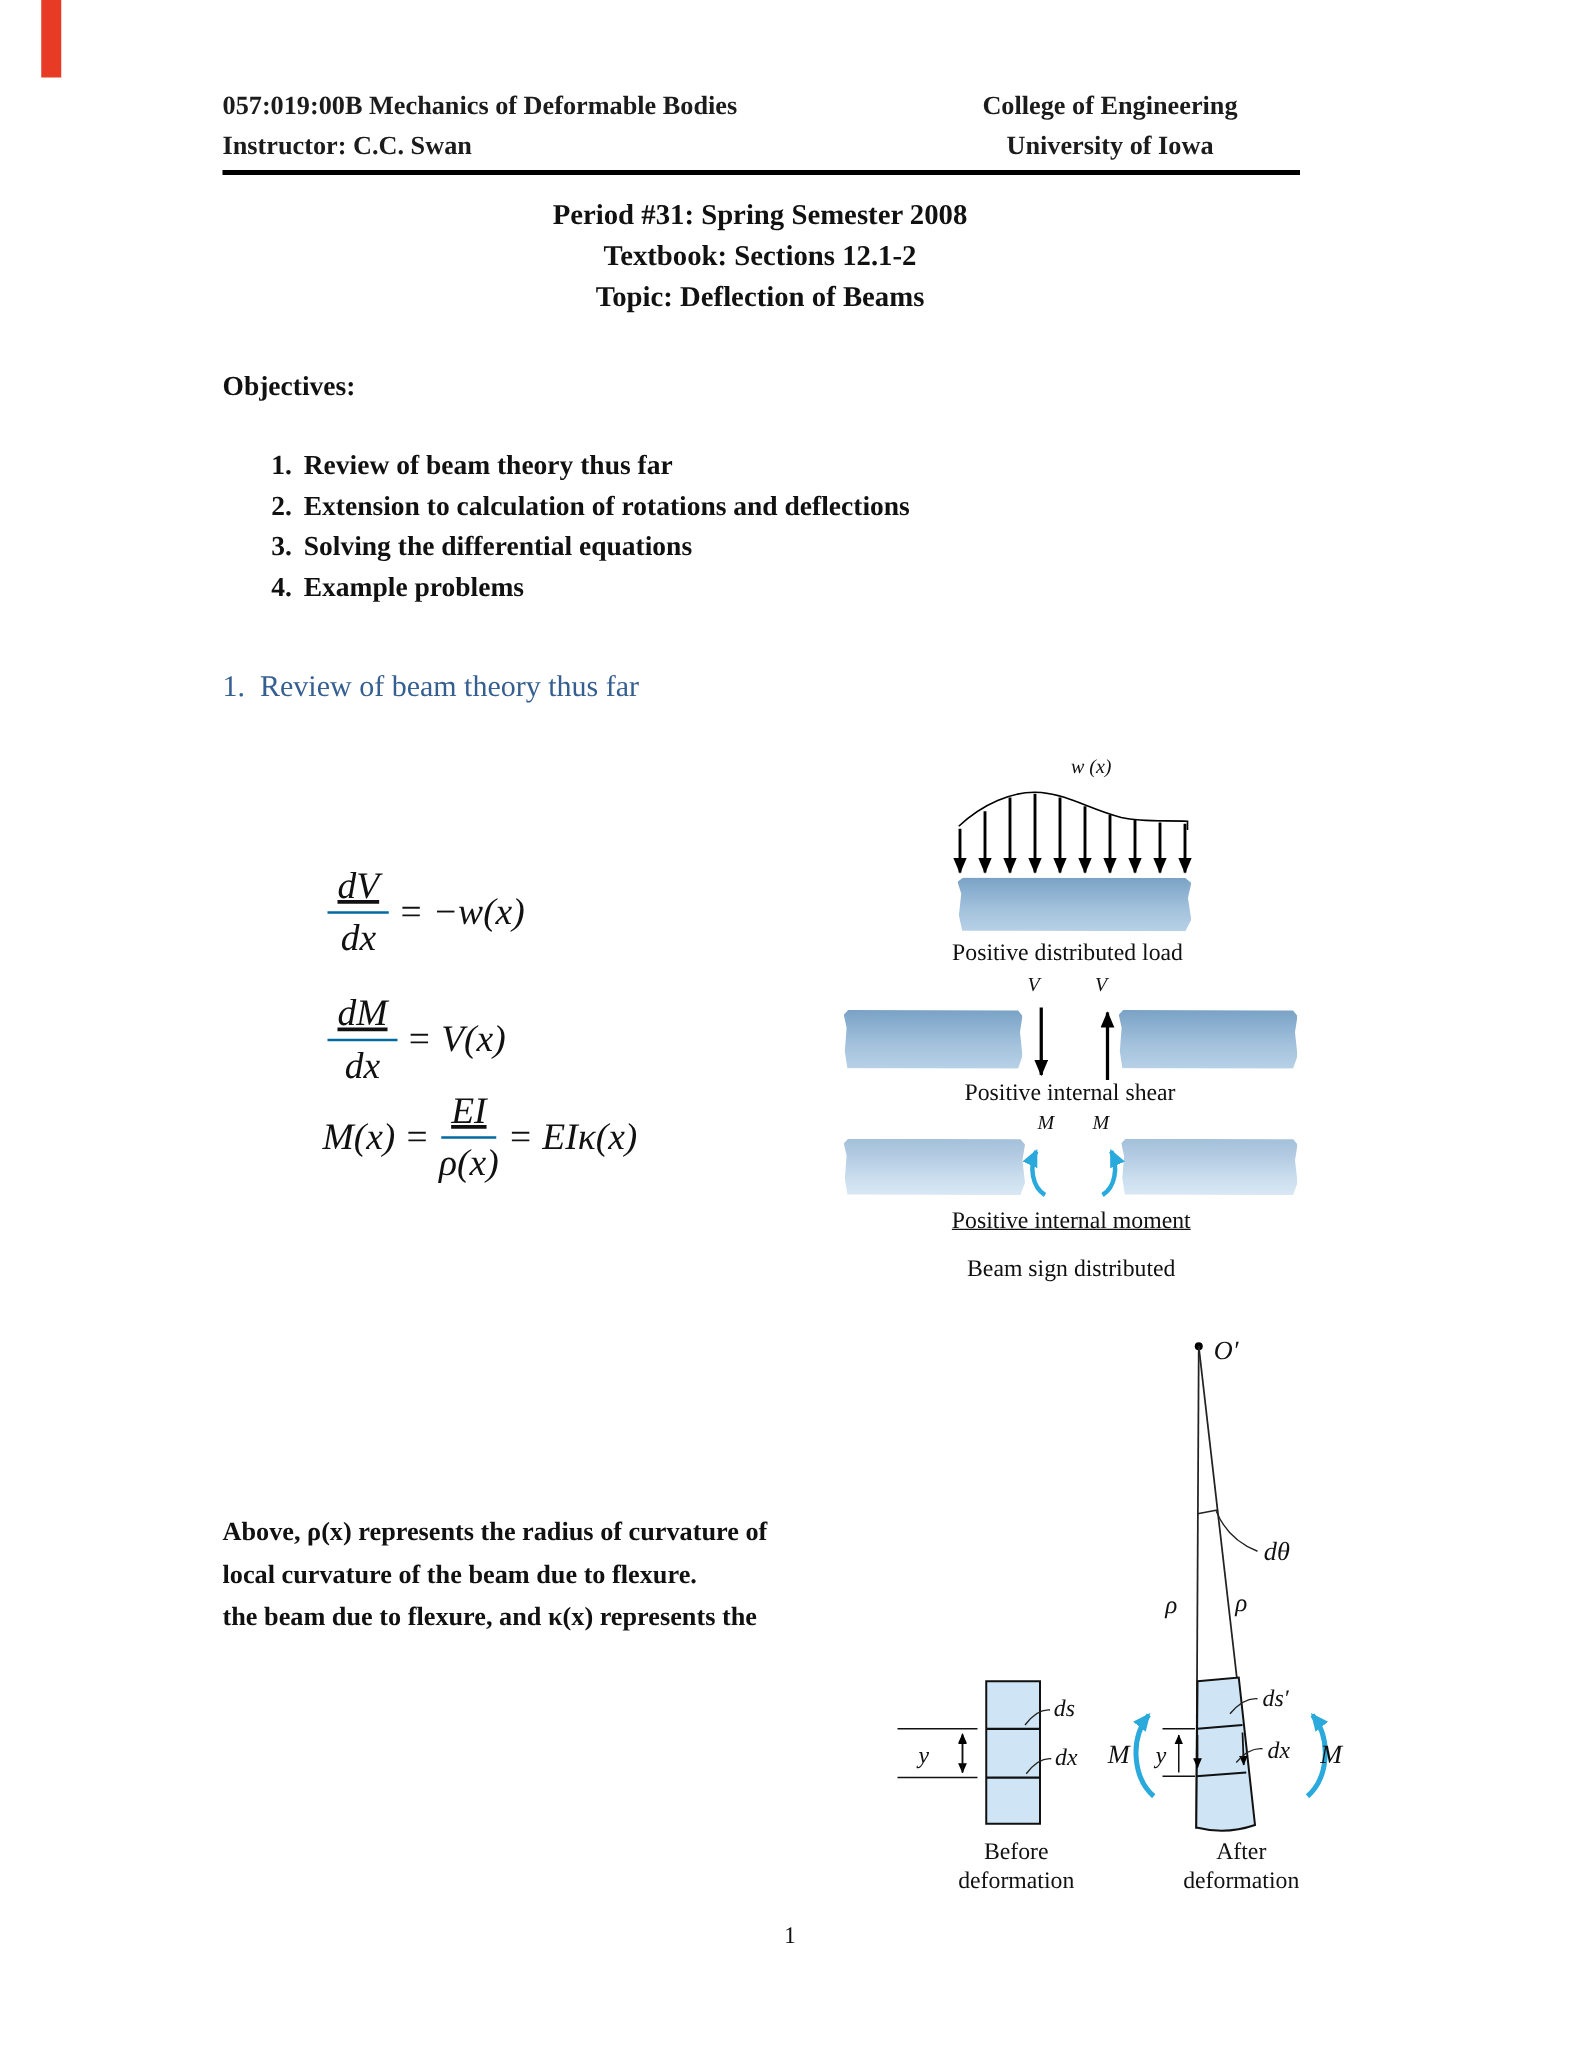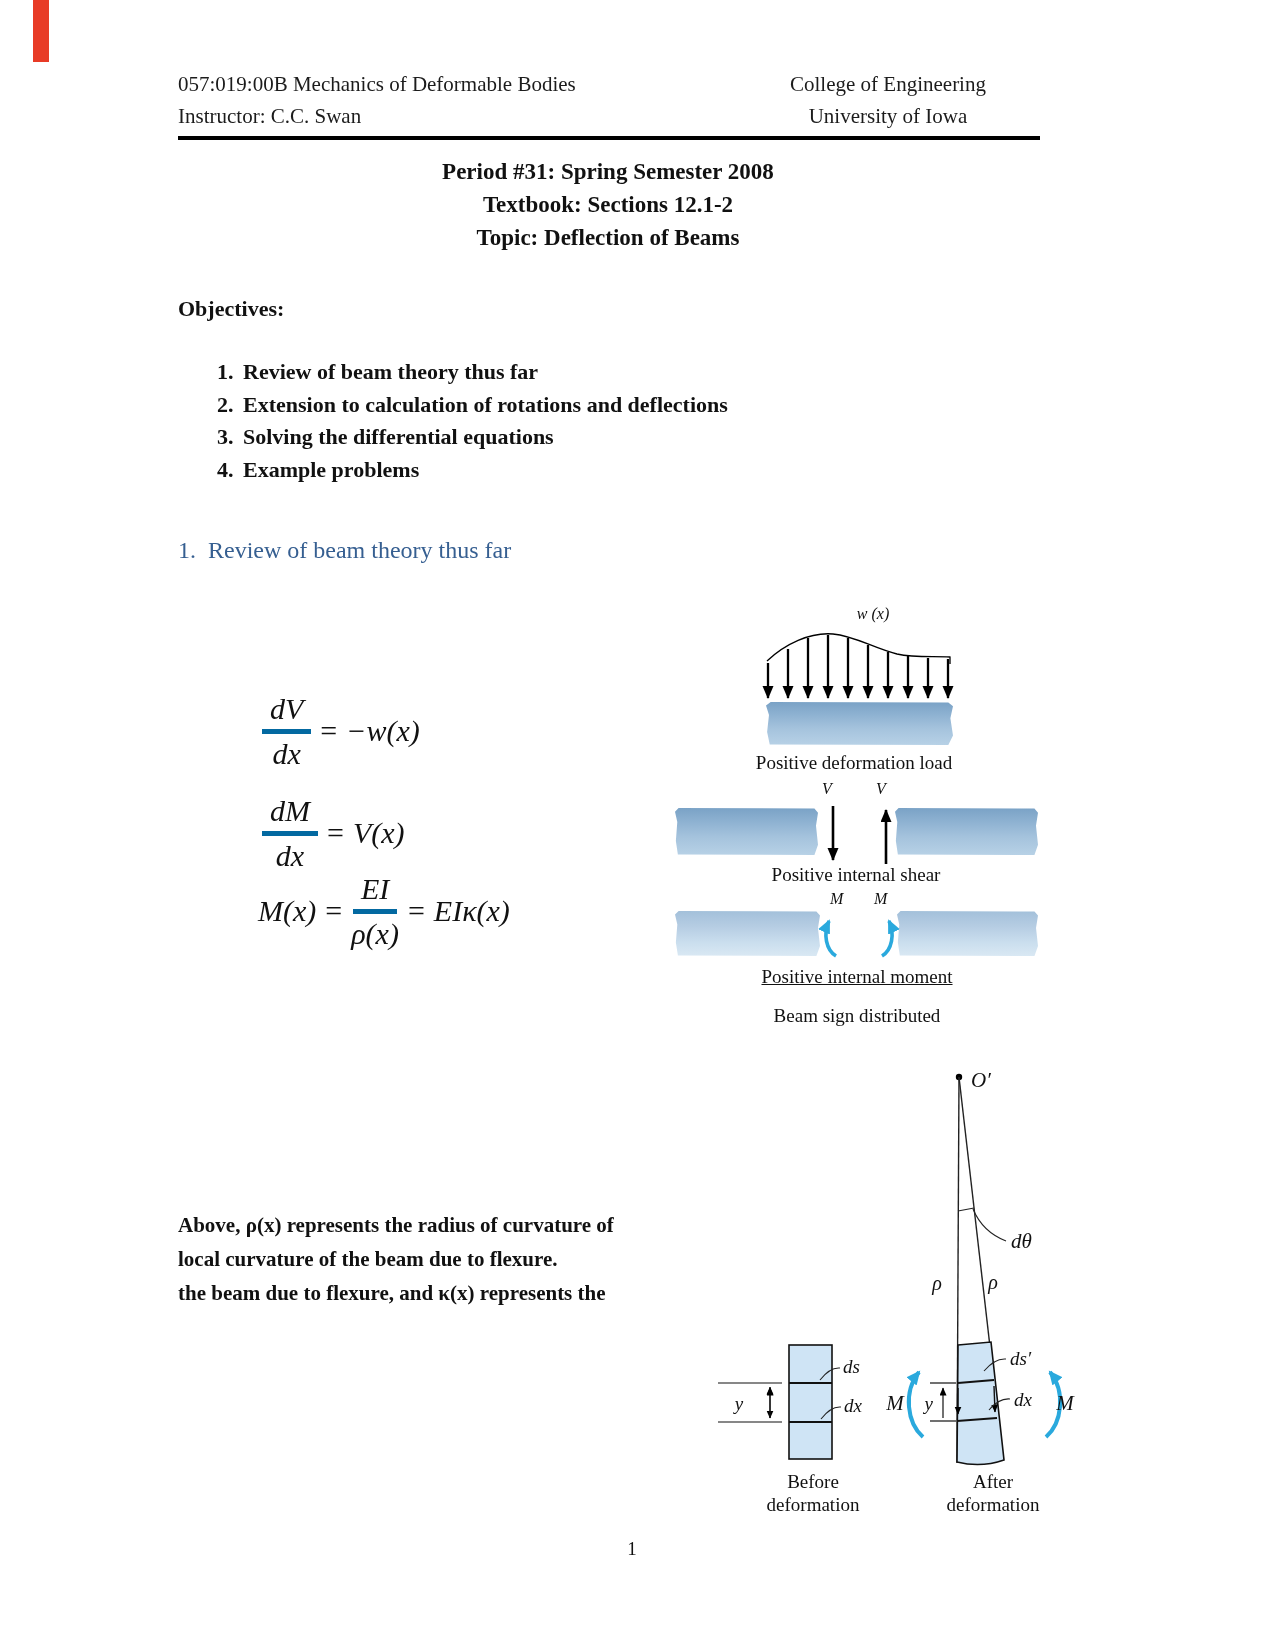--- a/index.html
+++ b/index.html
@@ -1,30 +1,30 @@
 <!DOCTYPE html>
 <html><head>
 <meta charset="utf-8">
 <style>
   html,body{margin:0;padding:0;background:#ffffff;}
   #page{position:relative;width:1275px;height:1650px;background:#ffffff;overflow:hidden;
         font-family:"Liberation Serif",serif;color:#111;}
   .abs{position:absolute;}
-  .hdr{font-size:21px;color:#1c1c1c;white-space:nowrap;}
+  .hdr{font-size:21px;color:#1c1c1c;white-space:nowrap;font-weight:bold;}
   .hdr-right{text-align:center;width:300px;}
   .rule{background:#000;height:4px;}
   .title-block{width:860px;text-align:center;font-weight:bold;font-size:23px;line-height:33px;}
   .obj-h{font-weight:bold;font-size:22px;}
   .obj-list{font-weight:bold;font-size:22px;line-height:32.6px;}
   .obj-row{display:flex;}
   .obj-num{width:26px;}
   .sec-h{font-weight:normal;font-size:24px;white-space:pre;}
   .eq{display:flex;align-items:center;font-size:30px;font-style:italic;white-space:nowrap;}
   .frac{display:inline-flex;flex-direction:column;align-items:center;line-height:1.12;}
-  .fnum{padding:0 8px 3px 8px;border-bottom:5px solid #0369a1;}
+  .fnum{padding:0 8px 3px 8px;border-bottom:2px solid #0369a1;text-decoration:underline;}
   .fden{padding-top:3px;}
   .op{font-style:normal;padding:0 9px;}
   .figcap{font-size:19px;text-align:center;width:240px;white-space:nowrap;}
   .mlab{font-style:italic;font-size:16px;white-space:nowrap;}
   .beam{background:linear-gradient(180deg,#7aa2c6 0%,#8db1d1 28%,#a5c3dd 62%,#b7d1e6 100%);
         clip-path:polygon(0% 8%,2.5% 0%,97.5% 1%,100% 10%,98.6% 38%,100% 78%,97.5% 100%,2% 99%,0.6% 70%,1.6% 30%);}
   .beamlight{background:linear-gradient(180deg,#a3c0da 0%,#b6cde3 35%,#cadeee 70%,#d9e8f3 100%);}
   .para{font-weight:bold;font-size:21px;line-height:34px;white-space:nowrap;}
   .cap2{font-size:19px;line-height:23px;text-align:center;width:140px;}
   .pagenum{font-size:19px;text-align:center;width:60px;}
@@ -127,21 +127,21 @@
       <line x1="93" y1="20" x2="93" y2="80" marker-end="url(#mArrow)"></line>
       <line x1="113" y1="27" x2="113" y2="80" marker-end="url(#mArrow)"></line>
       <line x1="133" y1="34" x2="133" y2="80" marker-end="url(#mArrow)"></line>
       <line x1="153" y1="38" x2="153" y2="80" marker-end="url(#mArrow)"></line>
       <line x1="173" y1="40" x2="173" y2="80" marker-end="url(#mArrow)"></line>
       <line x1="193" y1="41" x2="193" y2="80" marker-end="url(#mArrow)"></line>
     </g>
   </svg>
 
   <div class="abs beam" style="left:766px;top:702px;width:187px;height:43px;"></div>
-  <div class="abs figcap" style="left:734px;top:752px;">Positive deformation load</div>
+  <div class="abs figcap" style="left:734px;top:752px;">Positive distributed load</div>
 
   <div class="abs mlab" style="left:822px;top:780px;">V</div>
   <div class="abs mlab" style="left:876px;top:780px;">V</div>
   <div class="abs beam" style="left:675px;top:808px;width:143px;height:47px;"></div>
   <div class="abs beam" style="left:895px;top:808px;width:143px;height:47px;"></div>
   <svg class="abs" style="left:820px;top:798px;" width="80" height="72">
     <line x1="13" y1="8" x2="13" y2="62" stroke="#000" stroke-width="2.6" marker-end="url(#mArrow)"></line>
     <line x1="66" y1="66" x2="66" y2="12" stroke="#000" stroke-width="2.6" marker-end="url(#mArrow)"></line>
   </svg>
   <div class="abs figcap" style="left:736px;top:864px;">Positive internal shear</div>

